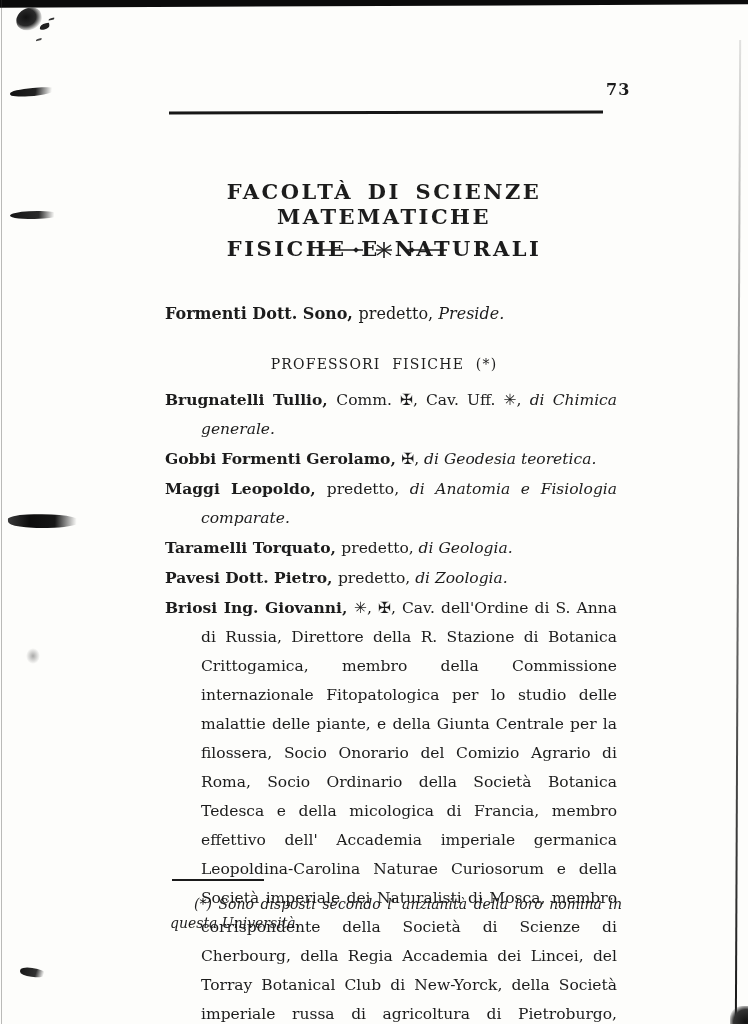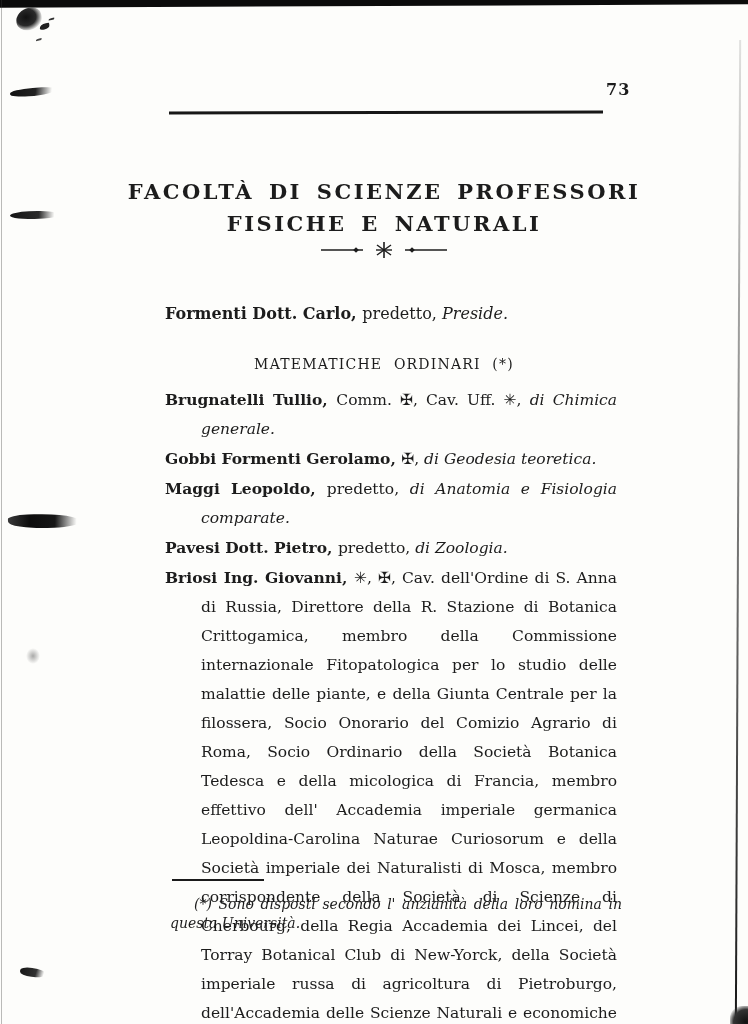--- a/index.html
+++ b/index.html
@@ -123,45 +123,46 @@
   <div class="smudge squiggle2"></div>
   <div class="smudge blob-mid"></div>
   <div class="smudge mark-low"></div>
   <div class="smudge mark-bottom"></div>
   <div class="smudge corner-br"></div>
 
   <div class="page-number">73</div>
   <div class="header-rule"></div>
 
   <div class="title-wrap">
-    <div class="title-line1">FACOLTÀ DI SCIENZE PROFESSORI</div>
+    <div class="title-line1">FACOLTÀ DI SCIENZE MATEMATICHE</div>
     <div class="title-line2">FISICHE E NATURALI</div>
   </div>
 
   <div class="ornament">
     <svg width="130" height="18" viewBox="0 0 130 18">
       <line x1="2" y1="9" x2="44" y2="9" stroke="#1c1c1c" stroke-width="1.6"></line>
       <line x1="86" y1="9" x2="128" y2="9" stroke="#1c1c1c" stroke-width="1.6"></line>
       <rect x="35" y="7" width="4" height="4" fill="#1c1c1c" transform="rotate(45 37 9)"></rect>
       <rect x="91" y="7" width="4" height="4" fill="#1c1c1c" transform="rotate(45 93 9)"></rect>
       <line x1="65" y1="1" x2="65" y2="17" stroke="#1c1c1c" stroke-width="1.6"></line>
       <line x1="58" y1="4" x2="72" y2="14" stroke="#1c1c1c" stroke-width="1.4"></line>
       <line x1="58" y1="14" x2="72" y2="4" stroke="#1c1c1c" stroke-width="1.4"></line>
       <line x1="57" y1="9" x2="73" y2="9" stroke="#1c1c1c" stroke-width="1.4"></line>
     </svg>
   </div>
 
-  <p class="preside"><span class="seg-b">Formenti Dott. Carlo, </span><span class="seg-r">predetto, </span><span class="seg-i">Preside.</span></p>
+  <p class="preside"><span class="seg-b">Formenti Dott. Sono, </span><span class="seg-r">predetto, </span><span class="seg-i">Preside.</span></p>
 
-  <div class="section-heading">MATEMATICHE ORDINARI (*)</div>
+  <div class="section-heading">PROFESSORI FISICHE (*)</div>
 
   <div class="professors">
       <p class="entry"><span class="seg-b">Brugnatelli Tullio, </span><span class="seg-r">Comm. ✠, Cav. Uff. ✳, </span><span class="seg-i">di Chimica generale.</span></p>
       <p class="entry"><span class="seg-b">Gobbi Formenti Gerolamo, </span><span class="seg-r">✠, </span><span class="seg-i">di Geodesia teoretica.</span></p>
       <p class="entry"><span class="seg-b">Maggi Leopoldo, </span><span class="seg-r">predetto, </span><span class="seg-i">di Anatomia e Fisiologia comparate.</span></p>
+      <p class="entry"><span class="seg-b">Taramelli Torquato, </span><span class="seg-r">predetto, </span><span class="seg-i">di Geologia.</span></p>
       <p class="entry"><span class="seg-b">Pavesi Dott. Pietro, </span><span class="seg-r">predetto, </span><span class="seg-i">di Zoologia.</span></p>
       <p class="entry"><span class="seg-b">Briosi Ing. Giovanni, </span><span class="seg-r">✳, ✠, Cav. dell'Ordine di S. Anna di Russia, Direttore della R. Stazione di Botanica Crittogamica, membro della Commissione internazionale Fitopatologica per lo studio delle malattie delle piante, e della Giunta Centrale per la filossera, Socio Onorario del Comizio Agrario di Roma, Socio Ordinario della Società Botanica Tedesca e della micologica di Francia, membro effettivo dell' Accademia imperiale germanica Leopoldina-Carolina Naturae Curiosorum e della Società imperiale dei Naturalisti di Mosca, membro corrispondente della Società di Scienze di Cherbourg, della Regia Accademia dei Lincei, del Torray Botanical Club di New-Yorck, della Società imperiale russa di agricoltura di Pietroburgo, dell'Accademia delle Scienze Naturali e economiche di Palermo, della Società delle Scienze della Slesia, ecc., </span><span class="seg-i">di Botanica.</span></p>
     </div>
 
   <div class="footnote-rule"></div>
   <p class="footnote">(*) Sono disposti secondo l' anzianità della loro nomina in questa Università.</p>
 
 </div>
 
 </body></html>

